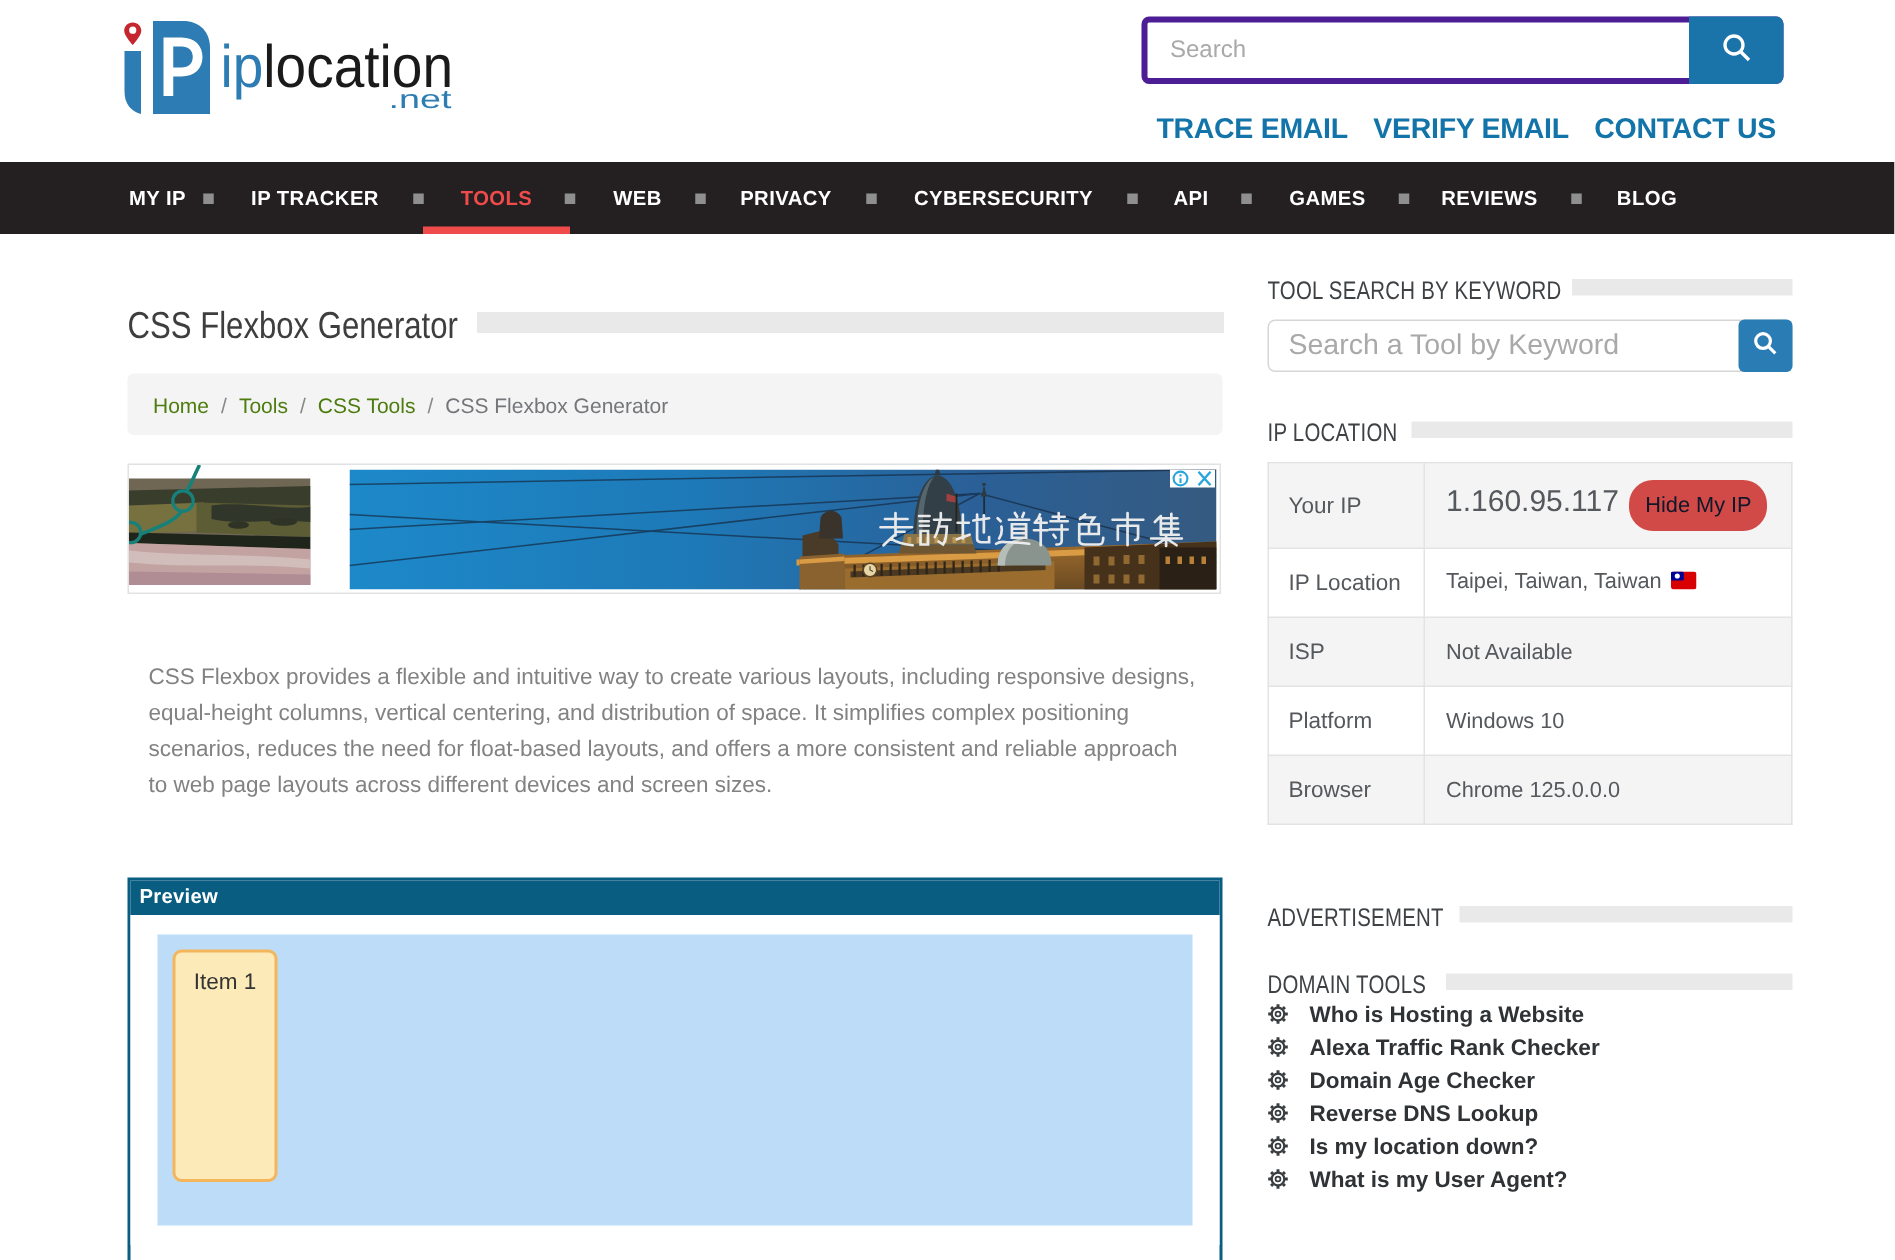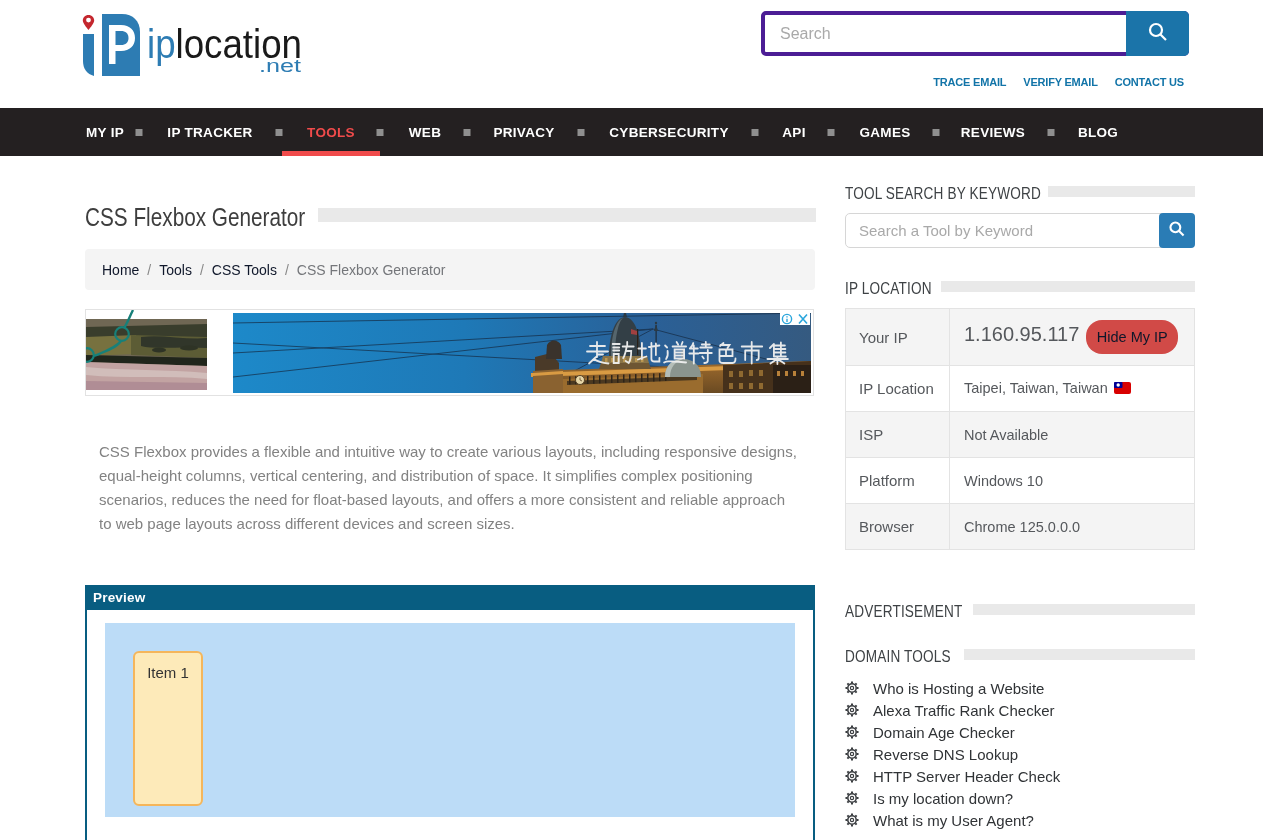--- a/index.html
+++ b/index.html
@@ -10,21 +10,21 @@
 header { height:108px; background:#fff; position:relative; }
 .logo { position:absolute; left:82px; top:13px; }
 .hsearch { position:absolute; left:761px; top:11px; width:428px; height:45px; }
 .hsearch input { position:absolute; left:0; top:0; width:428px; height:45px;
   border:4px solid #4c1d95; border-radius:5px; padding-left:15px; font-size:16px;
   color:#333; font-family:"Liberation Sans",sans-serif; outline:none; }
 .hsearch input::placeholder { color:#a9a9a9; }
 .hsearch button { position:absolute; right:0; top:0; width:63px; height:45px;
   background:#1b74a9; border:none; border-radius:0 5px 5px 0; cursor:pointer; }
 .toplinks { position:absolute; top:76px; left:0; width:1184px; text-align:right;
-  font-size:11px; font-weight:bold; letter-spacing:-0.2px; }
+  font-size:19px; font-weight:bold; letter-spacing:-0.2px; }
 .toplinks a { color:#1274a8; text-decoration:none; margin-left:17px; }
 
 
 nav { height:48px; background:#242021; position:relative; }
 .ni { position:absolute; top:50%; transform:translate(-50%,-50%); color:#fff;
   font-size:13.5px; font-weight:bold; letter-spacing:0.3px; white-space:nowrap; }
 .nred { color:#f04b4b; }
 .nsq { position:absolute; top:21px; width:7px; height:7px; background:#8f8f8f;
   transform:translateX(-50%); }
 .nund { position:absolute; left:282px; width:98px; bottom:0; height:5px; background:#f04b4b; }
@@ -34,64 +34,64 @@
 .left { width:730px; }
 .right { width:350px; margin-left:30px; }
 
 h1.title { position:relative; margin-top:47px; height:26px; }
 h1.title span.t { position:absolute; left:0; top:0; font-size:25px; font-weight:normal; color:#3e3e3e;
   transform:scaleX(0.83); transform-origin:left top; white-space:nowrap; }
 h1.title .bar { position:absolute; left:233px; right:-1px; top:5px; height:14px; background:#e9e9e9; }
 
 .crumb { margin-top:20px; height:41px; background:#f4f4f4; border-radius:4px;
   display:flex; align-items:center; padding-left:17px; font-size:14px; color:#74767a; }
-.crumb a { color:#0f172a; text-decoration:none; }
+.crumb a { color:#4d7c0f; text-decoration:none; }
 .crumb .sl { margin:0 8px; color:#888; }
 
 .ad { margin-top:19px; width:729px; height:87px; border:1px solid #e2e2e2;
   position:relative; background:#fff; }
 
 p.desc { margin-top:44px; margin-left:14px; width:710px; font-size:15px;
   line-height:24px; color:#828282; }
 
 .panel { margin-top:49px; width:730px; border:2px solid #085d81; height:400px; }
 .panel-head { background:#085d81; color:#fff; font-size:13.5px; font-weight:bold;
   height:23px; line-height:22px; padding-left:6px; letter-spacing:0.2px; }
 .panel-body { padding:13px 18px; background:#fff; }
-.flexarea { background:#bcdcf7; height:194px; padding:28px; display:flex; }
+.flexarea { background:#bcdcf7; height:194px; padding:10px; display:flex; }
 .fitem { width:70px; height:155px; background:#fdeab9; border:2px solid #f5b65b;
   border-radius:6px; color:#333; font-size:15px; text-align:center; padding-top:11px; }
 
 
 h2.sb { position:relative; height:18px; font-size:17px;
   font-weight:normal; color:#3e4245; white-space:nowrap;text-align:right; }
 h2.sb .t { position:absolute; left:0; top:1px; transform:scaleX(0.80); transform-origin:left top; letter-spacing:0.2px; }
 h2.sb .bar { position:absolute; right:0; top:3px; height:11px; background:#e9e9e9; }
 
 .tsearch { position:relative; margin-top:12px; height:34px; }
 .tsearch input { width:350px; height:35px; border:1px solid #d6d6d6; border-radius:5px;
-  padding-left:13px; font-size:15px; color:#333; font-family:"Liberation Sans",sans-serif; outline:none; }
+  padding-left:13px; font-size:19px; color:#333; font-family:"Liberation Sans",sans-serif; outline:none; }
 .tsearch input::placeholder { color:#a9a9a9; }
 .tsearch button { position:absolute; right:0; top:0; width:36px; height:35px;
   background:#2a7cb5; border:none; border-radius:4px; }
 
 table.ip { margin-top:12px; width:350px; border-collapse:collapse; font-size:15px;
   color:#55585c; }
 table.ip td { border:1px solid #e3e3e3; padding:0 0 0 13px; }
 table.ip td.lbl { width:104px; }
 table.ip tr.g td { background:#f4f4f4; }
 table.ip td.val { padding-left:14px; font-size:14.5px; }
 tr.r1 td { height:57px; }
 tr.rn td { height:46px; }
 .hidebtn { display:inline-block; background:#d14a47; color:#0f172a; font-weight:normal;
   font-size:14.5px; border-radius:16px; width:92px; height:34px; line-height:34px;
   text-align:center; vertical-align:middle; margin-left:7px; }
 .flag { display:inline-block; vertical-align:-1px; margin-left:6px; }
 
-ul.dtools { list-style:none; margin-top:13px; }
+ul.dtools { list-style:none; margin-top:1px;font-weight:bold; }
 ul.dtools li { display:flex; align-items:center; height:22px; font-size:15px; }
 ul.dtools li a { color:#303336; text-decoration:none; margin-left:14px; }
 ul.dtools li svg { flex:0 0 auto; }
 </style>
 </head>
 <body>
 <header>
   <svg class="logo" width="222" height="68" viewBox="0 0 222 68">
 
     <path d="M6.5 2 C3 2 0.8 4.6 0.8 7.6 C0.8 10.2 4.6 14.8 6.5 17 C8.4 14.8 12.2 10.2 12.2 7.6 C12.2 4.6 10 2 6.5 2 Z M6.5 9.5 A2.4 2.4 0 1 1 6.5 4.7 A2.4 2.4 0 0 1 6.5 9.5 Z" fill="#c4272e"></path>
@@ -439,39 +439,20 @@
                 <line x1="12" y1="20" x2="12" y2="23.2"></line>
                 <line x1="0.8" y1="12" x2="4" y2="12"></line>
                 <line x1="20" y1="12" x2="23.2" y2="12"></line>
                 <line x1="4.1" y1="4.1" x2="6.3" y2="6.3"></line>
                 <line x1="17.7" y1="17.7" x2="19.9" y2="19.9"></line>
                 <line x1="19.9" y1="4.1" x2="17.7" y2="6.3"></line>
                 <line x1="6.3" y1="17.7" x2="4.1" y2="19.9"></line>
               </g>
             </g>
           </svg>
-          <a>HTTP Server Header Check</a>
-        </li>
-    <li>
-          <svg width="14" height="14" viewBox="0 0 24 24">
-            <g stroke="#3a3d40" fill="none">
-              <circle cx="12" cy="12" r="7.2" stroke-width="2.6"></circle>
-              <circle cx="12" cy="12" r="2.8" stroke-width="2"></circle>
-              <g stroke-width="3.4">
-                <line x1="12" y1="0.8" x2="12" y2="4"></line>
-                <line x1="12" y1="20" x2="12" y2="23.2"></line>
-                <line x1="0.8" y1="12" x2="4" y2="12"></line>
-                <line x1="20" y1="12" x2="23.2" y2="12"></line>
-                <line x1="4.1" y1="4.1" x2="6.3" y2="6.3"></line>
-                <line x1="17.7" y1="17.7" x2="19.9" y2="19.9"></line>
-                <line x1="19.9" y1="4.1" x2="17.7" y2="6.3"></line>
-                <line x1="6.3" y1="17.7" x2="4.1" y2="19.9"></line>
-              </g>
-            </g>
-          </svg>
           <a>Is my location down?</a>
         </li>
     <li>
           <svg width="14" height="14" viewBox="0 0 24 24">
             <g stroke="#3a3d40" fill="none">
               <circle cx="12" cy="12" r="7.2" stroke-width="2.6"></circle>
               <circle cx="12" cy="12" r="2.8" stroke-width="2"></circle>
               <g stroke-width="3.4">
                 <line x1="12" y1="0.8" x2="12" y2="4"></line>
                 <line x1="12" y1="20" x2="12" y2="23.2"></line>

